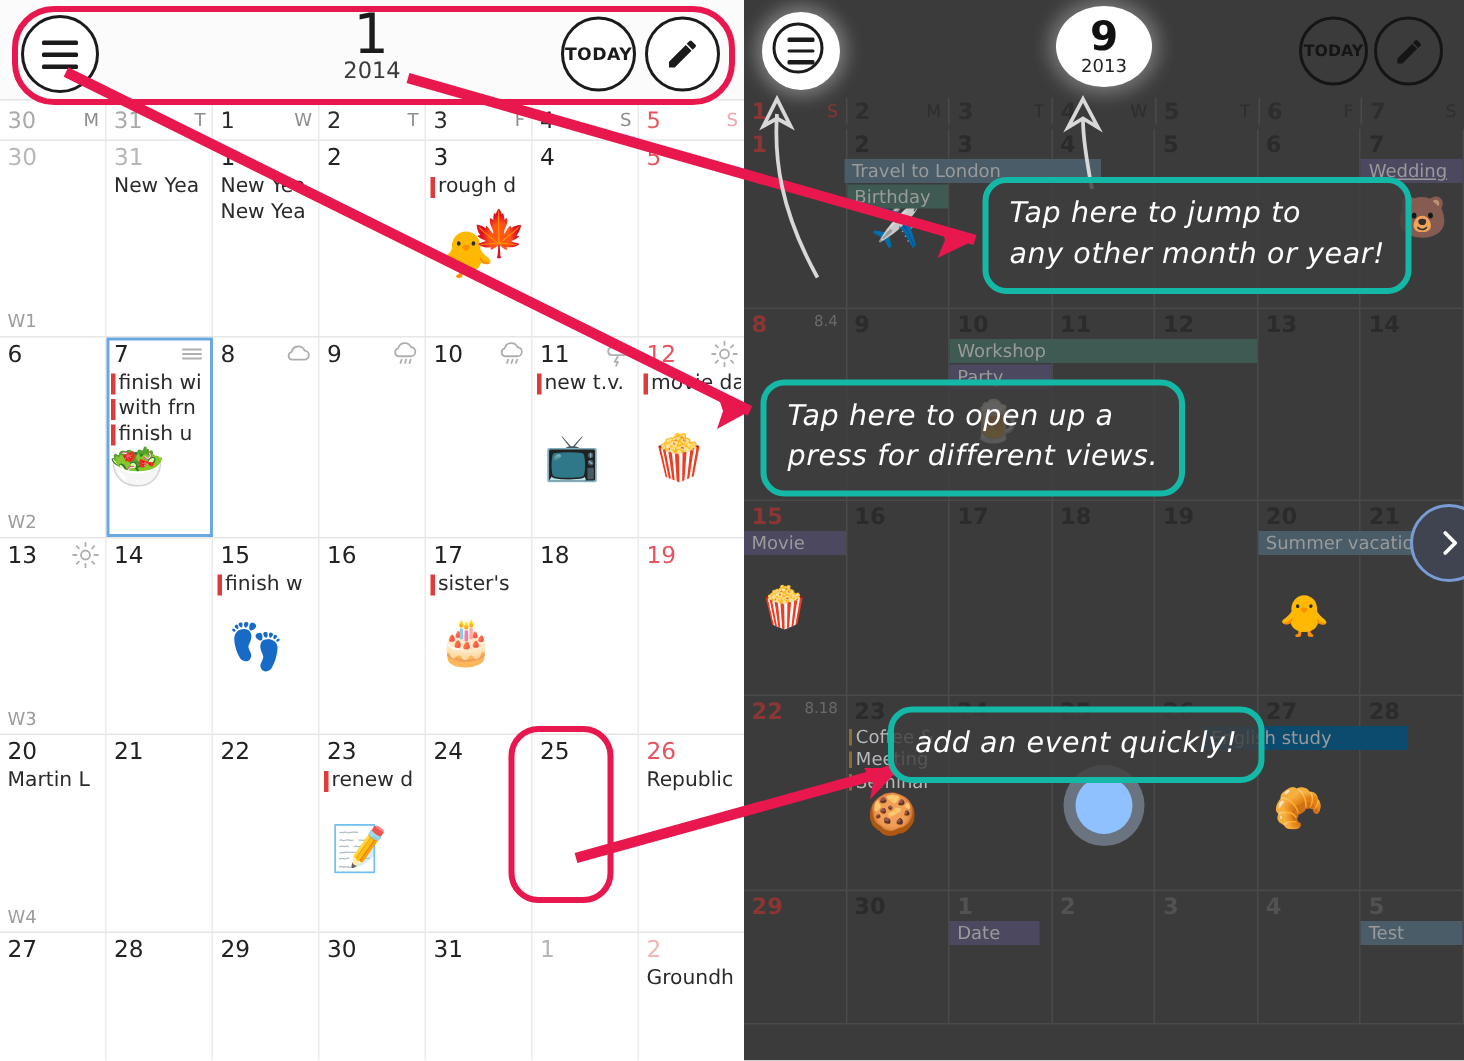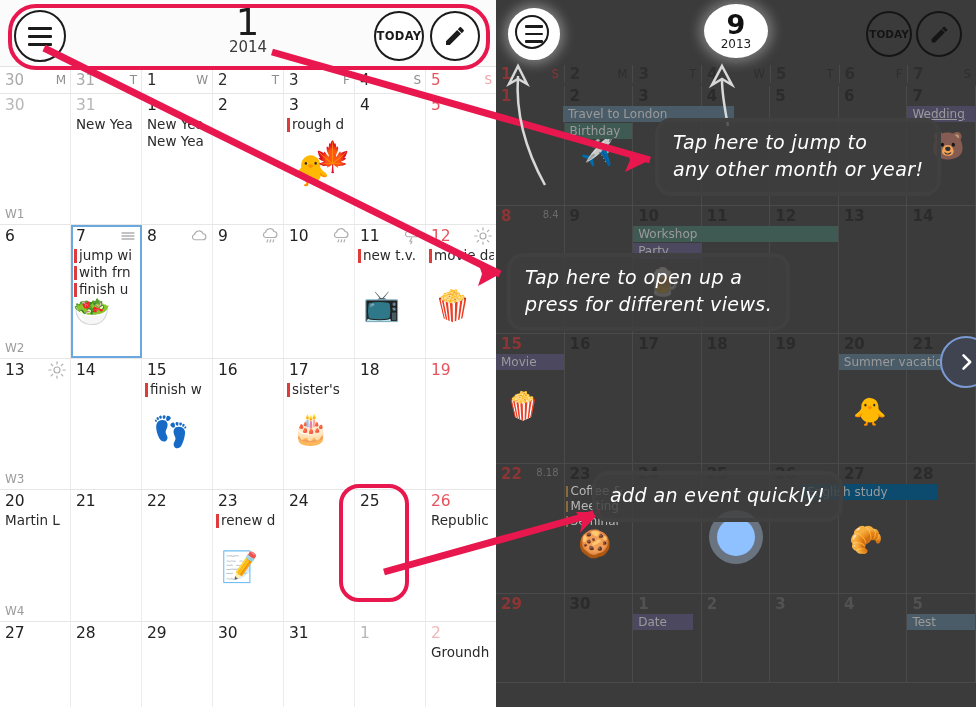--- a/index.html
+++ b/index.html
@@ -146,21 +146,21 @@
   .rnext svg{width:20px;height:20px;}
   .rtoday-circle{
     position:absolute;width:54px;height:54px;border-radius:50%;background:rgba(163,186,216,.45);
     display:flex;align-items:center;justify-content:center;z-index:4;
   }
   .rtoday-circle span{display:block;width:38px;height:38px;border-radius:50%;background:#8fc0ff;}
 
   
   .ovl{position:absolute;left:0;top:0;width:976px;height:707px;pointer-events:none;z-index:40;}
   .callout{
-    position:absolute;border:4px solid #404040;border-radius:16px;
+    position:absolute;border:4px solid #14b8a6;border-radius:16px;
     background:rgba(62,62,62,.82);
     padding:7px 14px 9px 14px;z-index:45;
   }
   .callout .ln{
     font-family:"DejaVu Sans","Liberation Sans",sans-serif;
     color:#ffffff;font-size:19px;line-height:27px;font-style:italic;white-space:nowrap;
     letter-spacing:.4px;
   }
   .hdr-box{
     position:absolute;left:8px;top:4px;width:474px;height:58px;border:4px solid #e8174e;border-radius:28px;z-index:46;
@@ -290,21 +290,21 @@
               <div class="dnum-row">
                 <span class="dnum ">7</span>
                 <svg class="wicon" viewBox="0 0 24 24">
                   <g stroke="#8d8d8d" stroke-width="1.7" stroke-linecap="round">
                     <path d="M4 8h16M4 12h16M4 16h16"></path>
                   </g>
                 </svg>
               </div>
               <div class="evt">
                 <span class="bar"></span>
-                <span class="tx">jump wi</span>
+                <span class="tx">finish wi</span>
               </div>
               <div class="evt">
                 <span class="bar"></span>
                 <span class="tx">with frn</span>
               </div>
               <div class="evt">
                 <span class="bar"></span>
                 <span class="tx">finish u</span>
               </div>
               <span class="sticker" style="left:2px;top:72px;">🥗</span>

